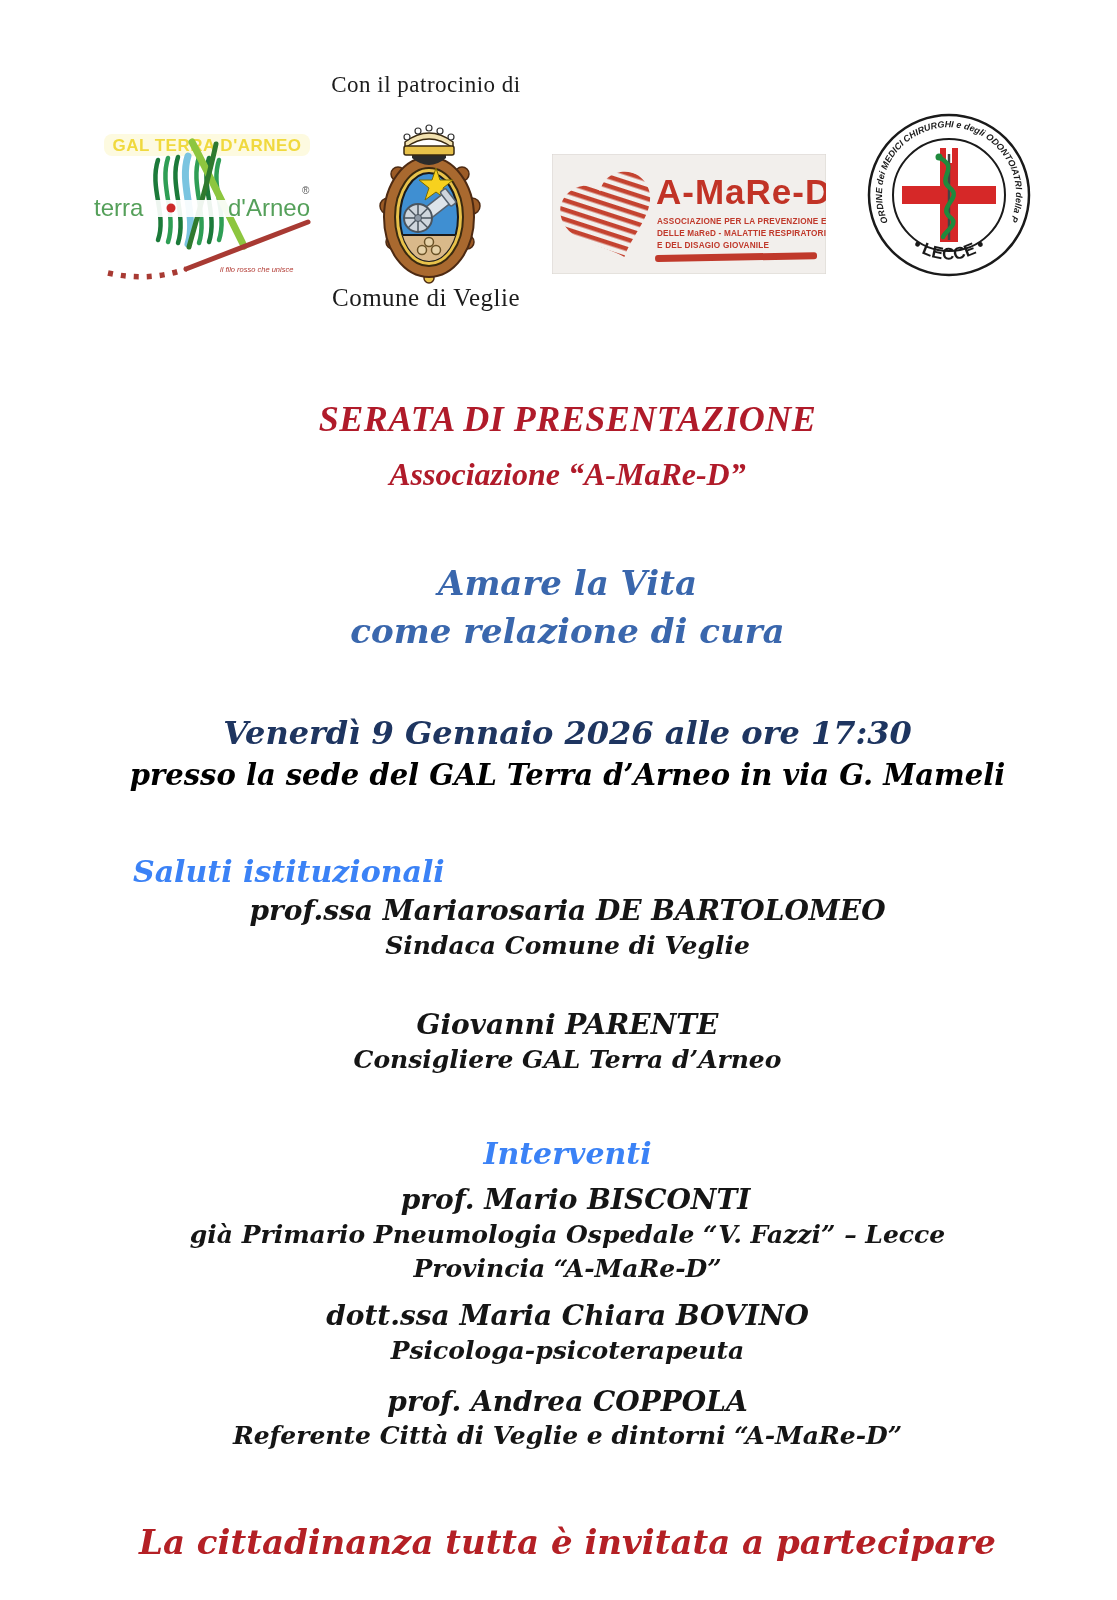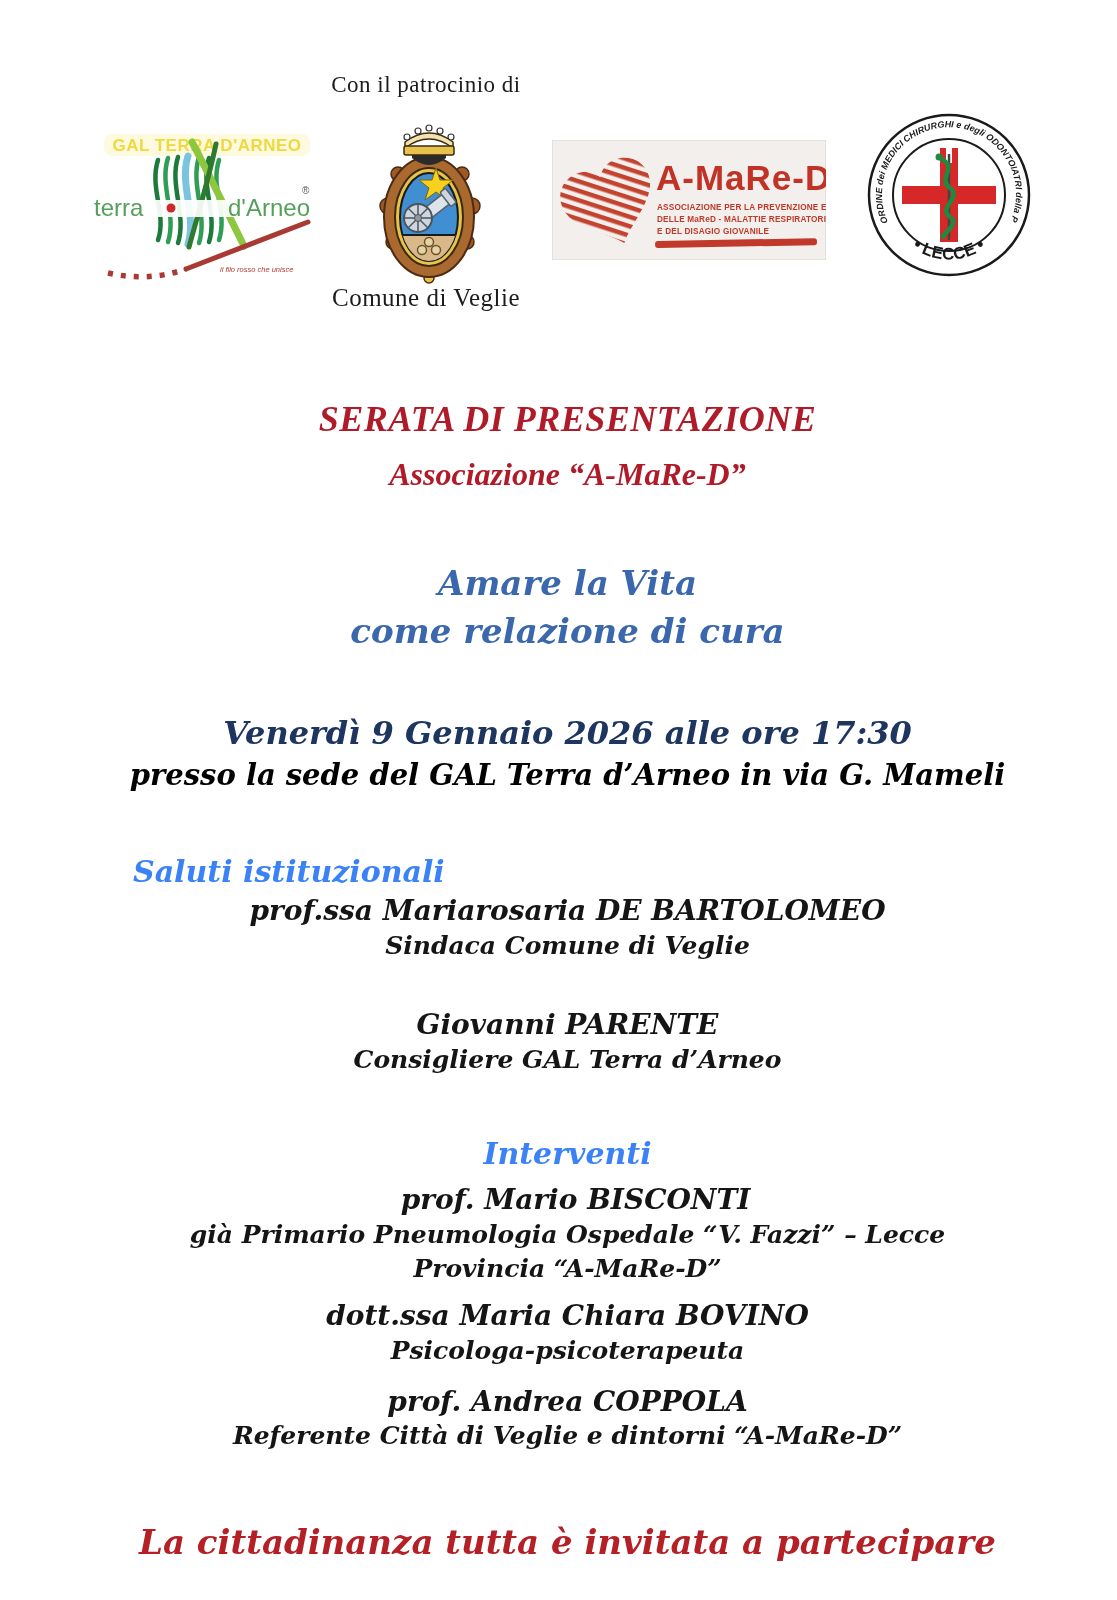--- a/index.html
+++ b/index.html
@@ -17,21 +17,21 @@
   .patronage{
     top:72px;font-family:"Liberation Serif", serif;
     font-size:23px;color:#1c1c1c;letter-spacing:.5px;
   }
   .comune-label{
     top:284px;font-family:"Liberation Serif", serif;
     font-size:25px;color:#1c1c1c;letter-spacing:.5px;
   }
   .logo-gal{left:92px;top:126px;width:230px;height:164px;}
   .logo-crest{left:376px;top:110px;width:108px;height:175px;}
-  .logo-amared{left:552px;top:140px;width:307px;height:120px;}
+  .logo-amared{left:552px;top:154px;width:307px;height:120px;}
   .logo-lecce{left:866px;top:112px;width:166px;height:166px;}
   .title-main{
     top:398px;margin:0;
     font-family:"Liberation Serif", serif;font-style:italic;font-weight:bold;
     font-size:36px;color:#b01b2a;letter-spacing:.5px;
   }
   .title-sub{
     top:456px;margin:0;
     font-family:"Liberation Serif", serif;font-style:italic;font-weight:bold;
     font-size:32px;color:#b01b2a;

